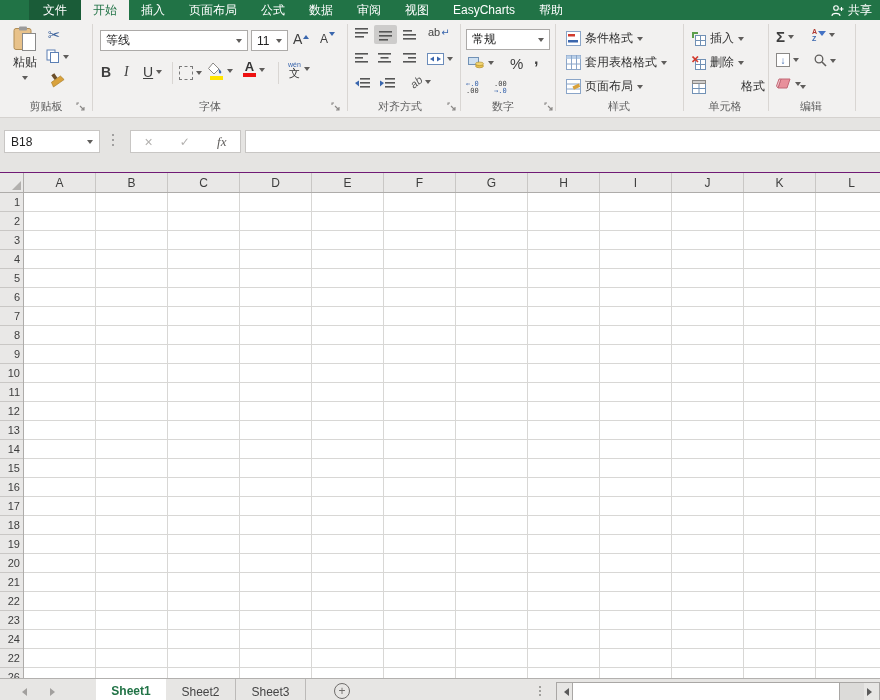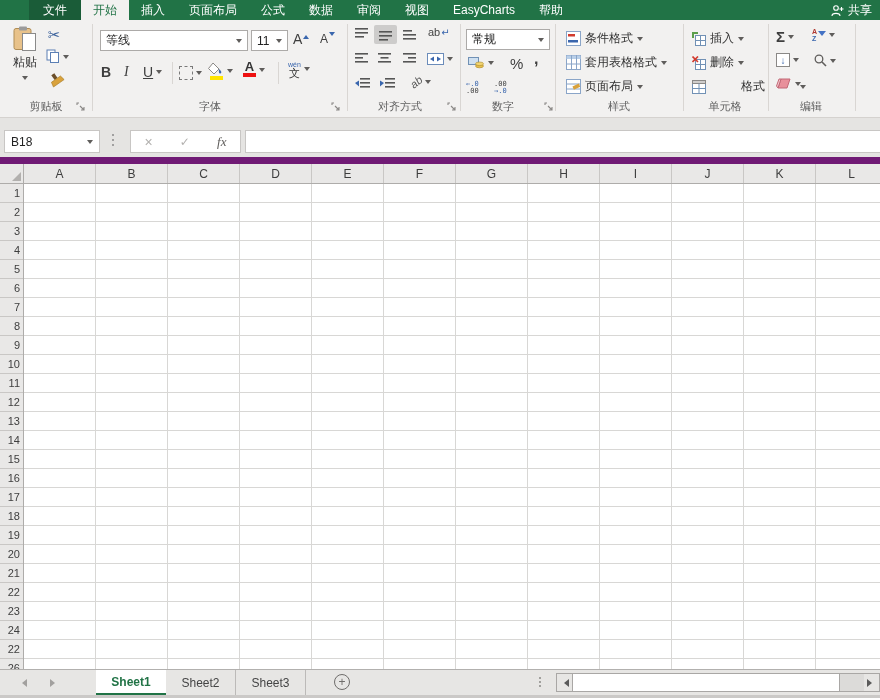--- a/index.html
+++ b/index.html
@@ -37,21 +37,21 @@
   .decico b{color:#3a66ad;font-weight:normal;}
   .stackbtn{position:absolute;display:flex;align-items:center;gap:4px;font-size:12px;color:#333;}
   .wenico{display:flex;flex-direction:column;align-items:center;line-height:8px;}
   .wenico .py{font-size:7px;color:#3a66ad;}
   .wenico .zh{font-size:11px;color:#333;}
   .sorticon{display:flex;align-items:center;gap:1px;}
   .sortaz{display:flex;flex-direction:column;font-size:7px;line-height:7px;font-weight:bold;}
   .funnel{width:0;height:0;border:4px solid transparent;border-top:5px solid #4472c4;}
 
   
-  .formularow{position:relative;height:46px;background:#e5e4e2;border-bottom:7px solid #701a75;}
+  .formularow{position:relative;height:55px;background:#e5e4e2;border-bottom:1px solid #701a75;}
   .fbox{position:absolute;top:12px;height:23px;background:#fff;border:1px solid #c8c6c4;display:flex;align-items:center;}
   .namebox{left:4px;width:96px;padding:0 6px;font-size:12px;color:#222;}
   .namebox .dd{margin-left:auto;}
   .fbdots{position:absolute;left:112px;top:16px;width:3px;display:flex;flex-direction:column;gap:3px;}
   .fbdots i{width:2px;height:2px;background:#8a8a8a;border-radius:50%;}
   .fxbox{left:130px;width:111px;justify-content:space-around;color:#b2b0ae;}
   .fxbox .fx{font-family:"Liberation Serif",serif;font-style:italic;color:#5f5d5b;font-size:13px;}
   .fxbox .cancel{font-size:14px;}
   .fxbox .enter{font-size:12px;}
   .finput{left:245px;right:0;border-right:none;}

